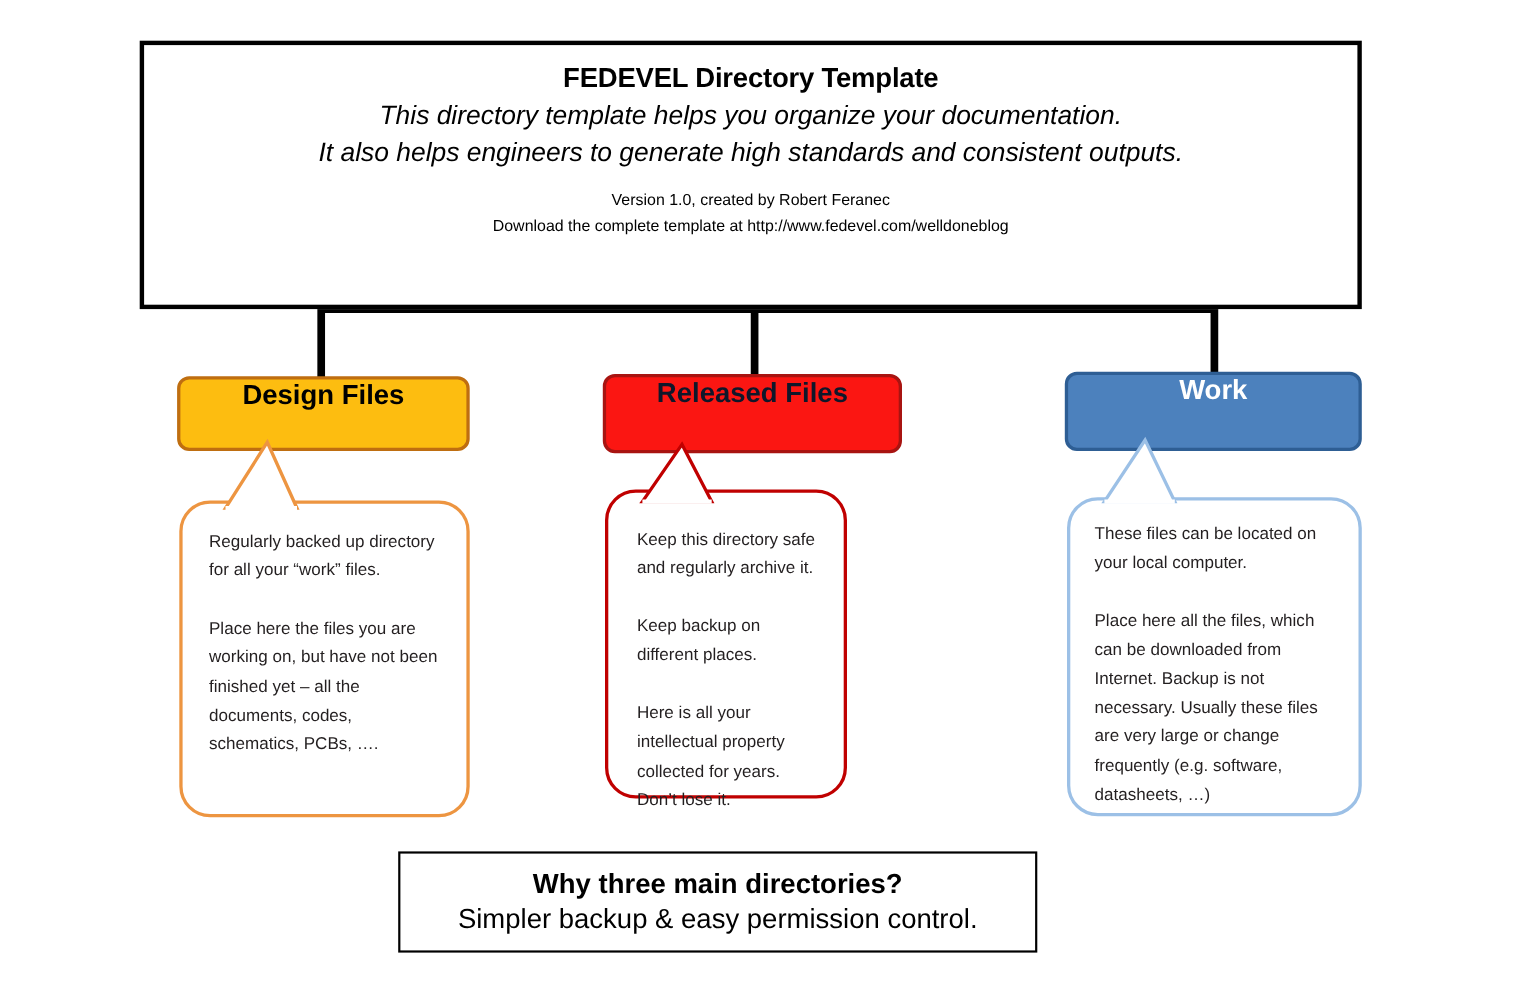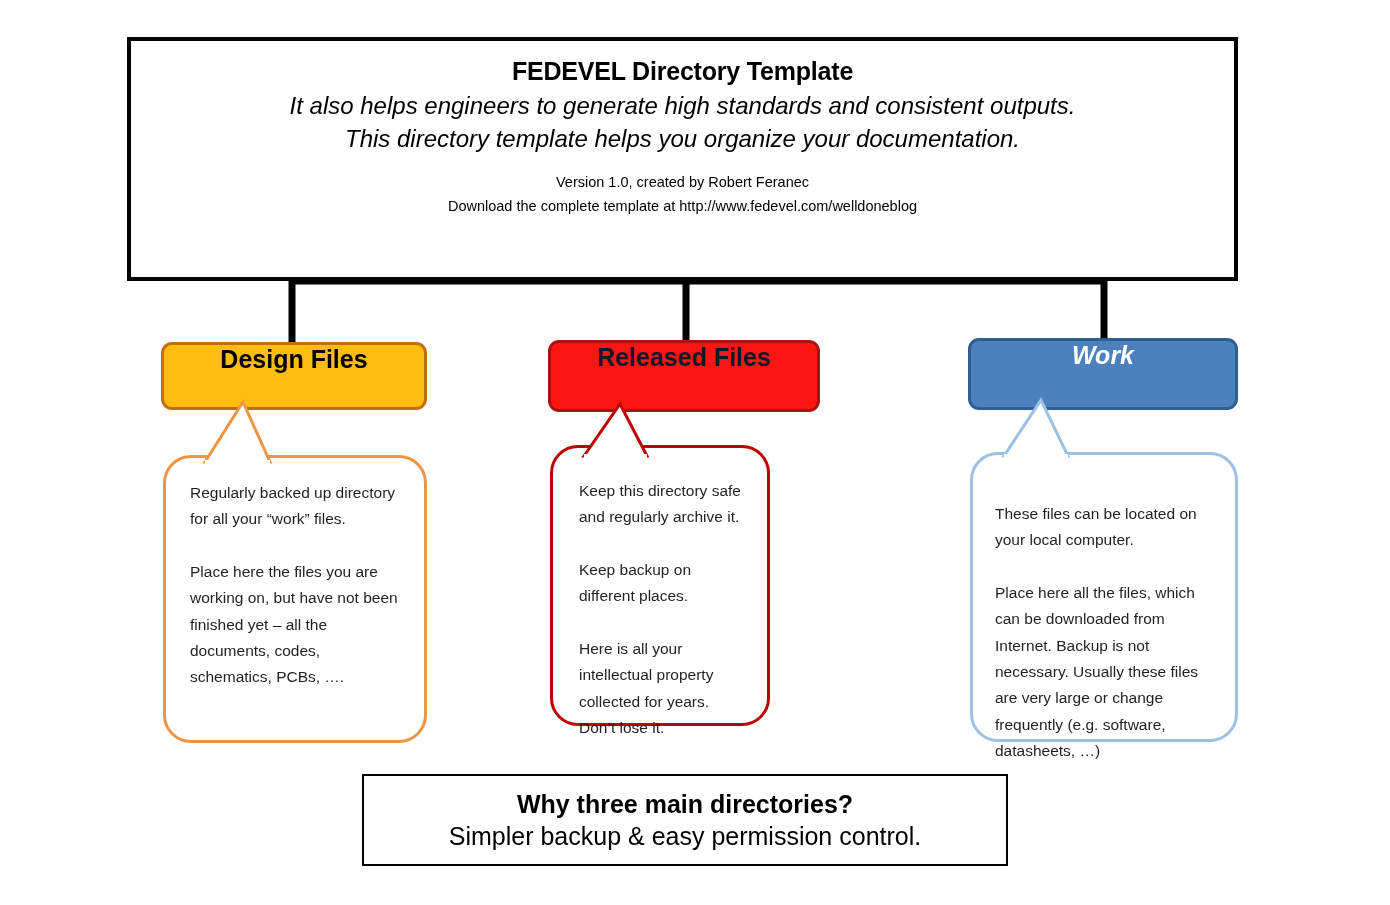--- a/index.html
+++ b/index.html
@@ -96,21 +96,20 @@
     color: #0f172a;
   }
   .cat-work {
     left: 968px;
     top: 338px;
     width: 270px;
     height: 72px;
     background: #4C81BD;
     border: 3px solid #2E5E94;
     color: #ffffff;
-    font-style: italic;
   }
 
   
   .bubble {
     position: absolute;
     box-sizing: border-box;
     border-radius: 28px;
     background: #ffffff;
     z-index: 2;
     padding-left: 24px;
@@ -140,35 +139,35 @@
     border: 3px solid #C00000;
   }
   .bubble-work {
     left: 970px;
     top: 452px;
     width: 268px;
     height: 290px;
     border: 3px solid #9CC0E6;
   }
   .bubble-released .bubble-text { top: 30px; left: 26px; }
-  .bubble-work .bubble-text { top: 18px; left: 22px; margin-top: 28px; }
+  .bubble-work .bubble-text { top: 18px; left: 22px; }
 
   
   .tail-svg {
     position: absolute;
     z-index: 4;
     overflow: visible;
   }
 
   
   .footer-box {
     position: absolute;
     left: 362px;
     top: 774px;
-    width: 646px;
+    width: 581px;
     height: 92px;
     box-sizing: border-box;
     border: 2px solid #000000;
     background: #ffffff;
     display: flex;
     flex-direction: column;
     align-items: center;
     justify-content: center;
   }
   .footer-title {
@@ -191,22 +190,22 @@
       <path d="M 686 233 L 686 281"></path>
       <path d="M 292 281 L 1104 281"></path>
       <path d="M 292 278 L 292 345"></path>
       <path d="M 686 278 L 686 344"></path>
       <path d="M 1104 278 L 1104 341"></path>
     </g>
   </svg>
 
   <div class="header-box">
     <div class="header-title">FEDEVEL Directory Template</div>
+    <div class="header-sub">This directory template helps you organize your documentation.</div>
     <div class="header-sub">It also helps engineers to generate high standards and consistent outputs.</div>
-    <div class="header-sub">This directory template helps you organize your documentation.</div>
     <div class="header-meta">Version 1.0, created by Robert Feranec</div>
     <div class="header-meta" style="margin-top:2px;">Download the complete template at http://www.fedevel.com/welldoneblog</div>
   </div>
 
   <div class="cat-box cat-design">
     <span>Design Files</span>
   </div>
   <div class="bubble bubble-design">
     <div class="bubble-text">Regularly backed up directory for all your “work” files.
 

